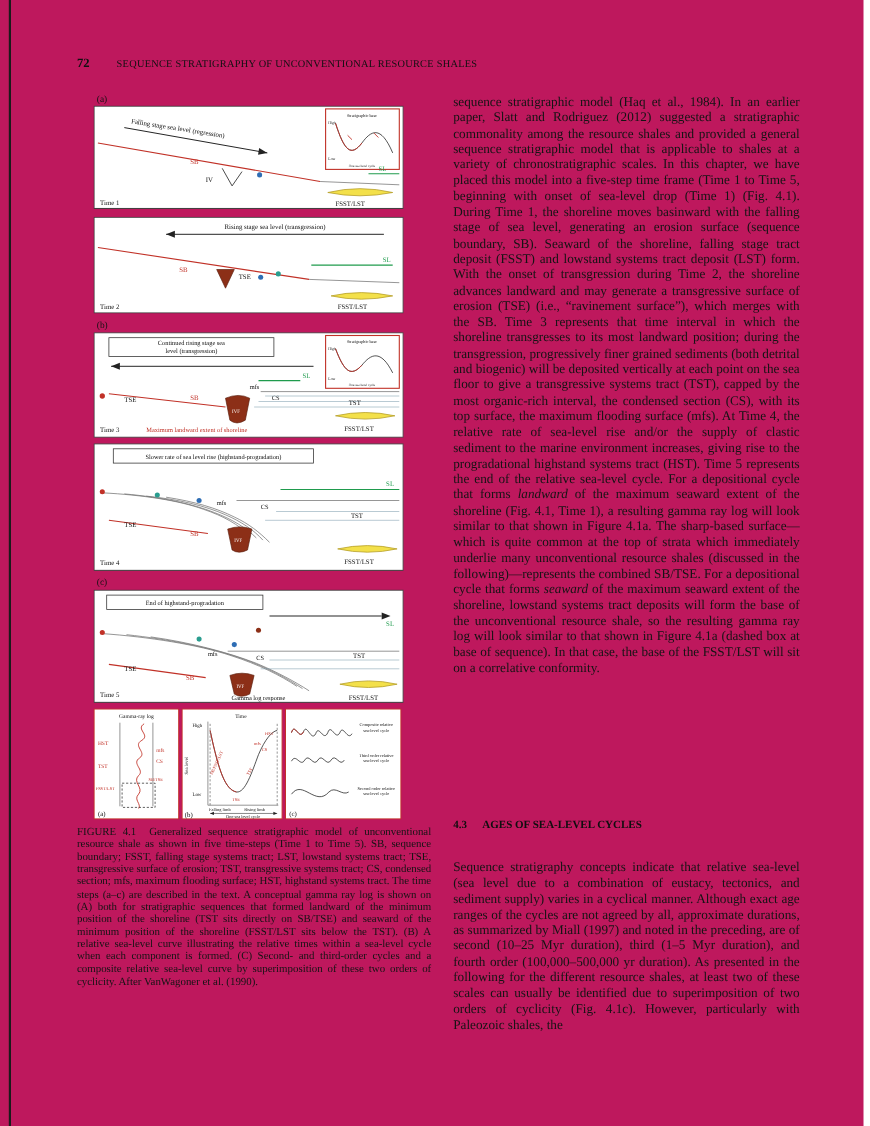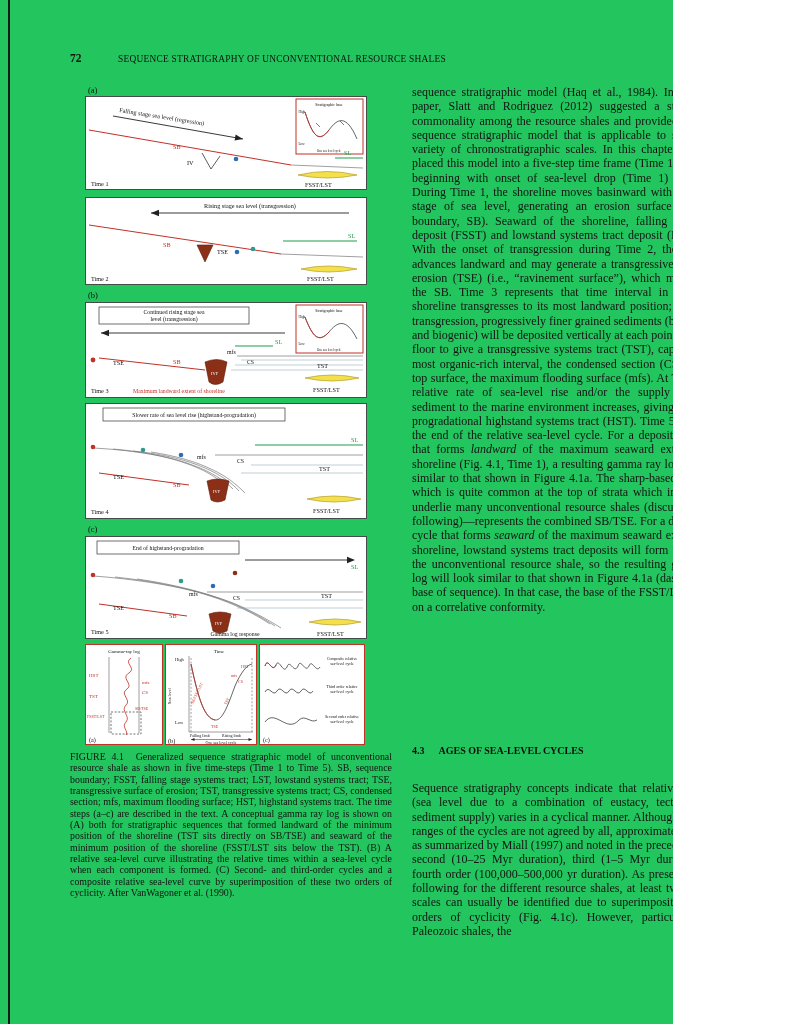--- a/index.html
+++ b/index.html
@@ -1,21 +1,21 @@
 <!DOCTYPE html>
 <html><head>
 <meta charset="utf-8">
 <style>
   html,body { margin:0; padding:0; }
   body { width:791px; height:1024px; background:#ffffff; font-family:"Liberation Serif", serif; }
-  .page { position:relative; width:673px; height:1024px; background:#22c55e; overflow:hidden; }
+  .page { position:relative; width:785px; height:1024px; background:#be185d; overflow:hidden; }
   .scan-edge { position:absolute; left:8px; top:0; width:1.5px; height:1024px; background:#1b1b1b; }
 
   .pagenum { position:absolute; left:70px; top:52px; font-size:11.5px; font-weight:bold; color:#111; }
-  .runhead { position:absolute; left:118px; top:54px; font-size:9.4px; letter-spacing:0.25px; color:#111;text-align:center; }
+  .runhead { position:absolute; left:106px; top:54px; font-size:9.4px; letter-spacing:0.25px; color:#111;text-align:center; }
 
   .body-text { position:absolute; font-size:12px; line-height:14.3px; text-align:justify; color:#141414; }
   .heading { position:absolute; left:412px; top:745px; font-size:10px; font-weight:bold; color:#0e0e0e; }
   .heading .hnum { margin-right:14px; }
   .caption { position:absolute; left:70px; top:751px; width:322px; font-size:9.9px; line-height:11.35px; text-align:justify; color:#141414; }
   .cap-label { font-weight:normal; }
 
   .figure { position:absolute; left:70px; top:85px; width:322px; height:662px; }
   .ptag { position:absolute; left:18px; font-size:8.5px; color:#111; }
   .panel { position:absolute; left:15px; }

